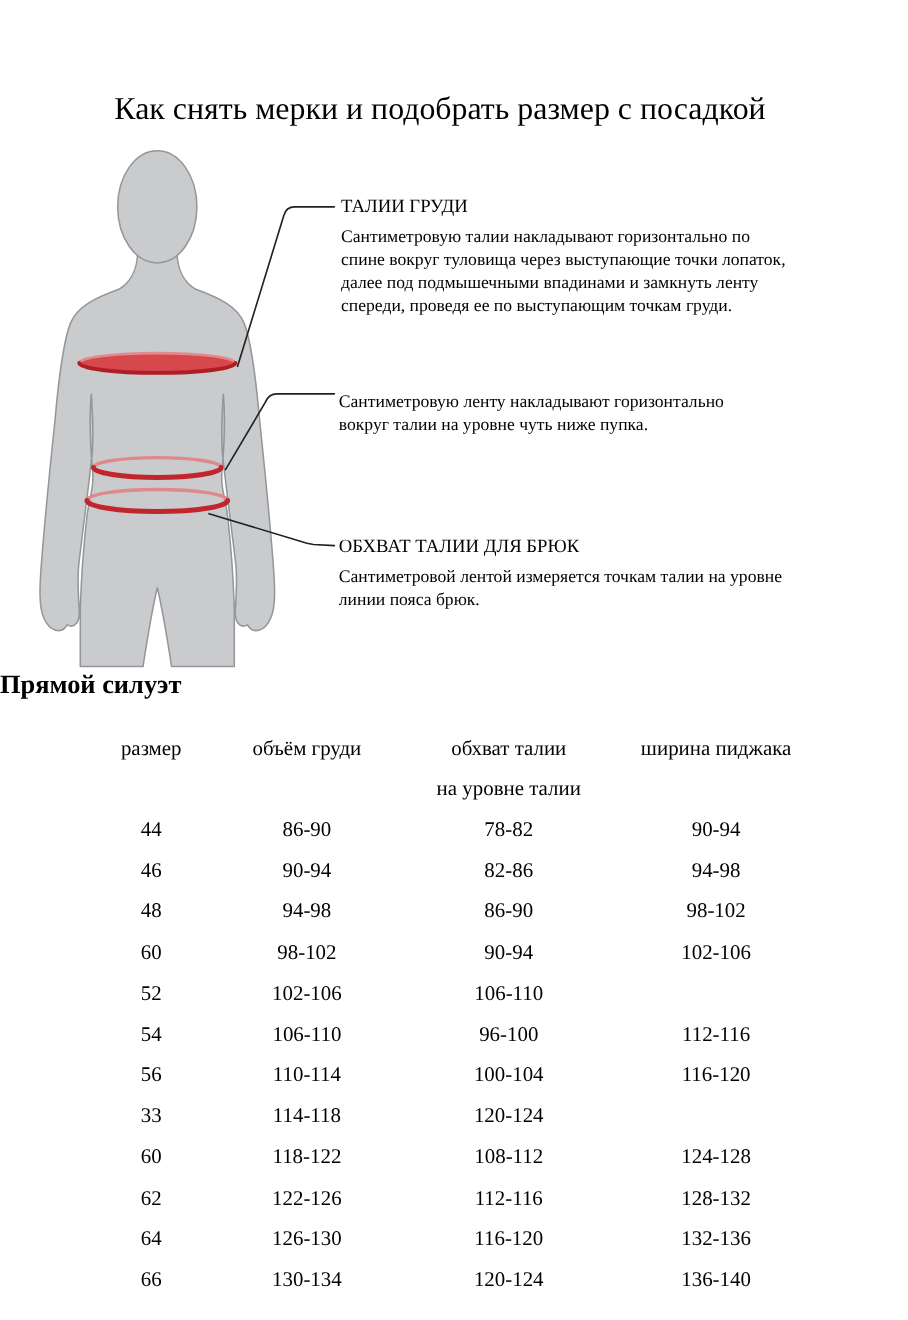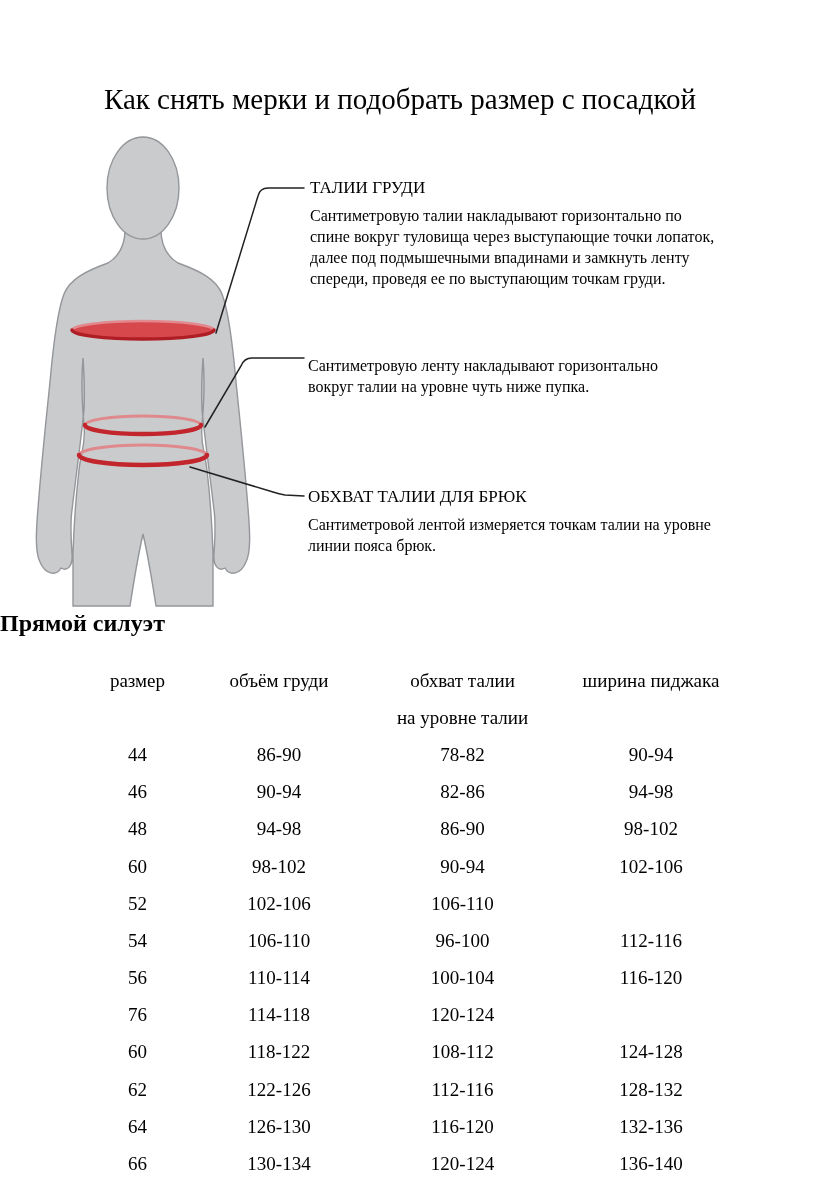--- a/index.html
+++ b/index.html
@@ -165,21 +165,21 @@
         <div class="tcell">96-100</div>
         <div class="tcell">112-116</div>
       </div>
         <div class="trow" style="">
         <div class="tcell">56</div>
         <div class="tcell">110-114</div>
         <div class="tcell">100-104</div>
         <div class="tcell">116-120</div>
       </div>
         <div class="trow" style="">
-        <div class="tcell">76</div>
+        <div class="tcell">33</div>
         <div class="tcell">114-118</div>
         <div class="tcell">120-124</div>
       </div>
         <div class="trow" style="">
         <div class="tcell">60</div>
         <div class="tcell">118-122</div>
         <div class="tcell">108-112</div>
         <div class="tcell">124-128</div>
       </div>
         <div class="trow" style="">

